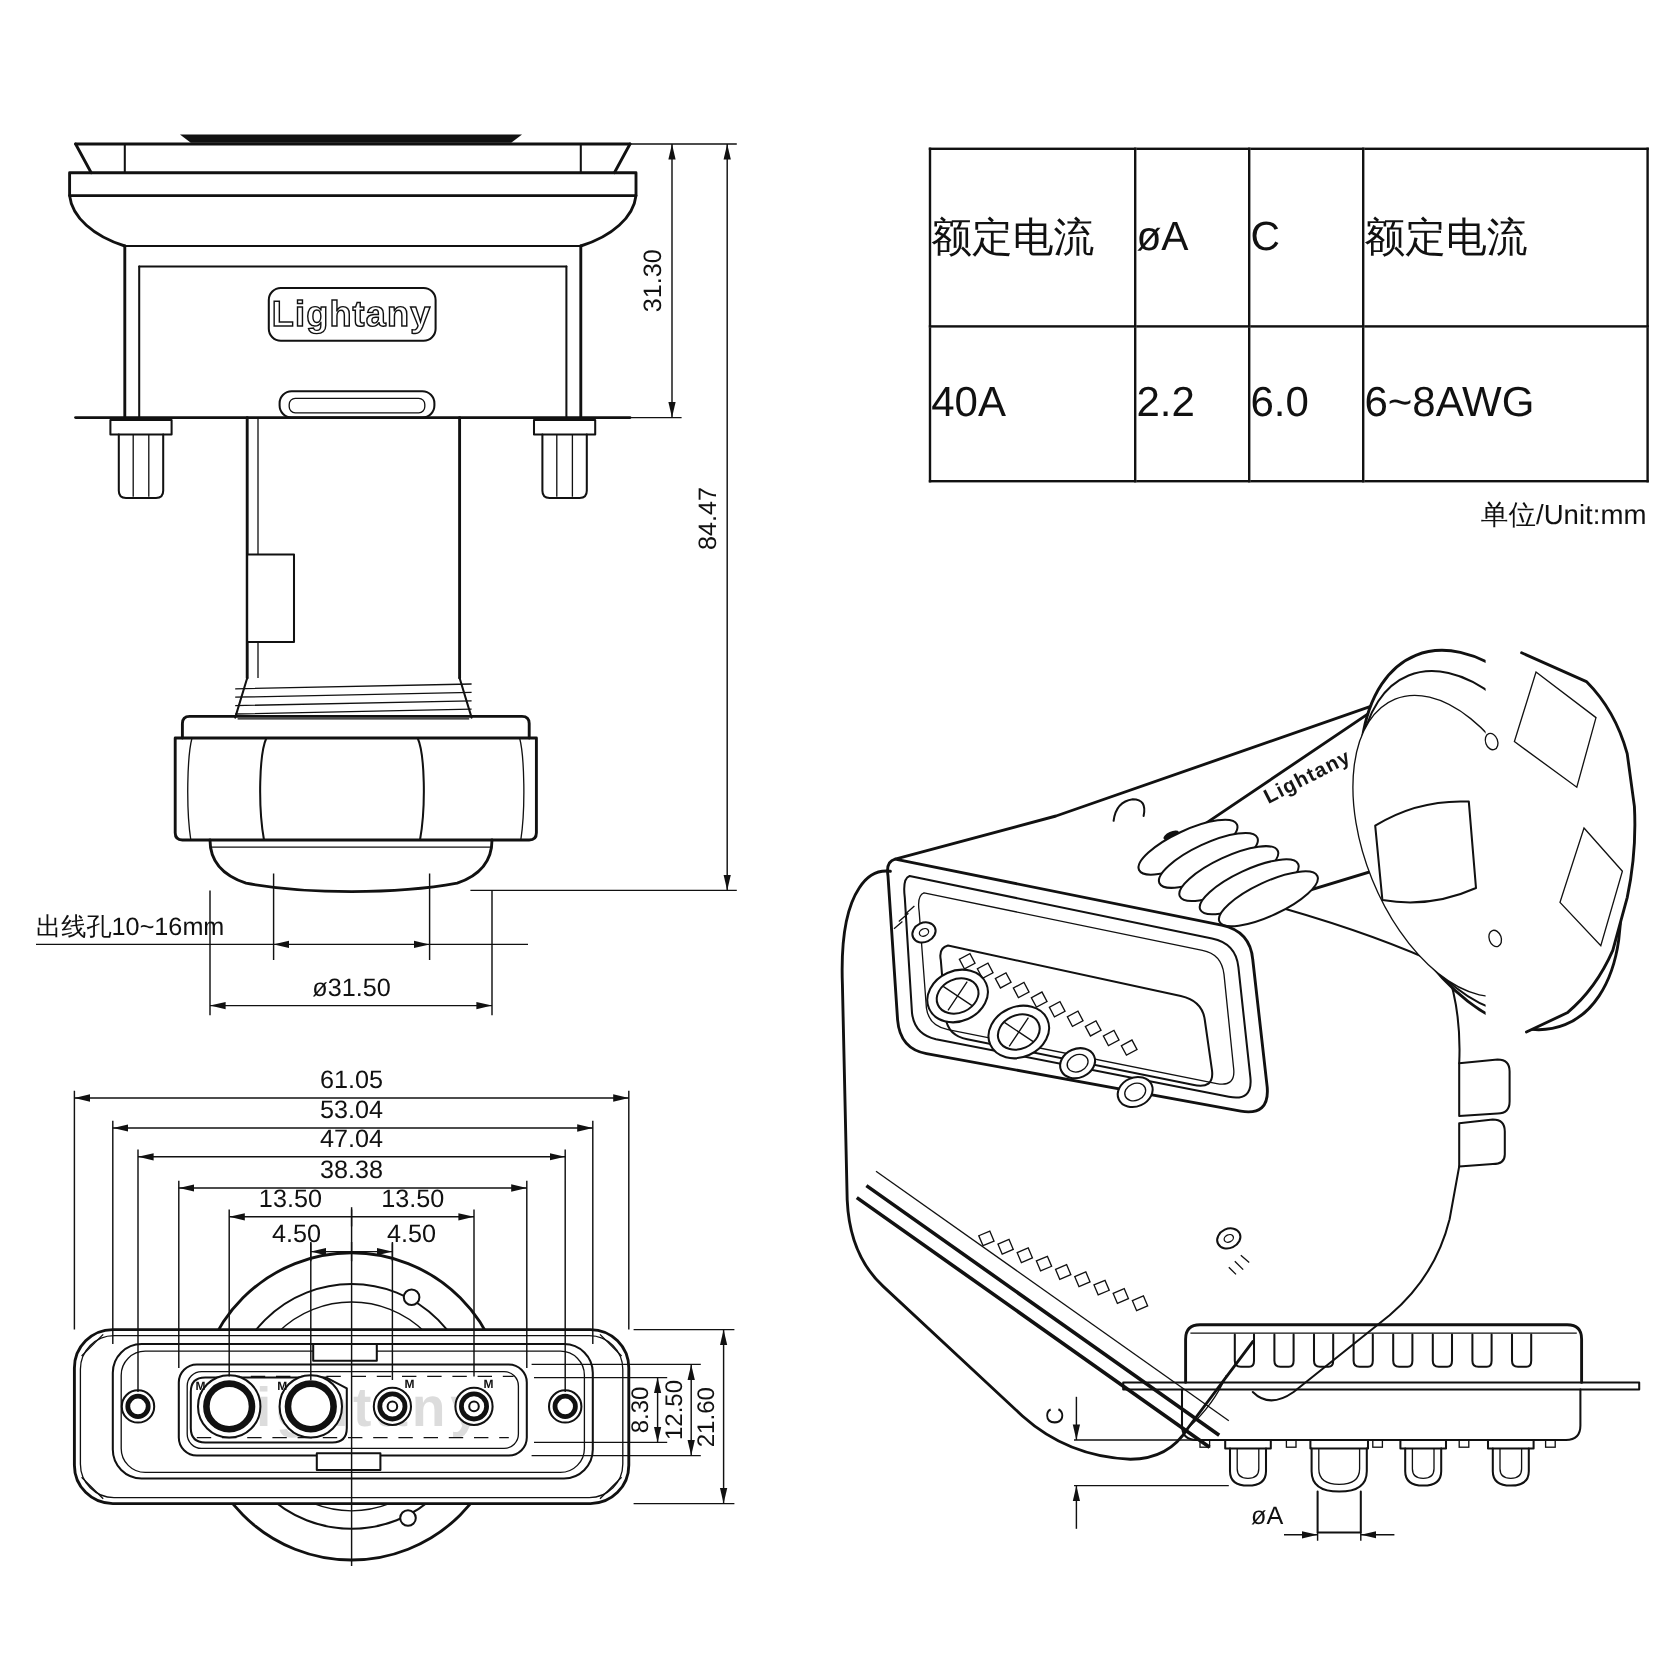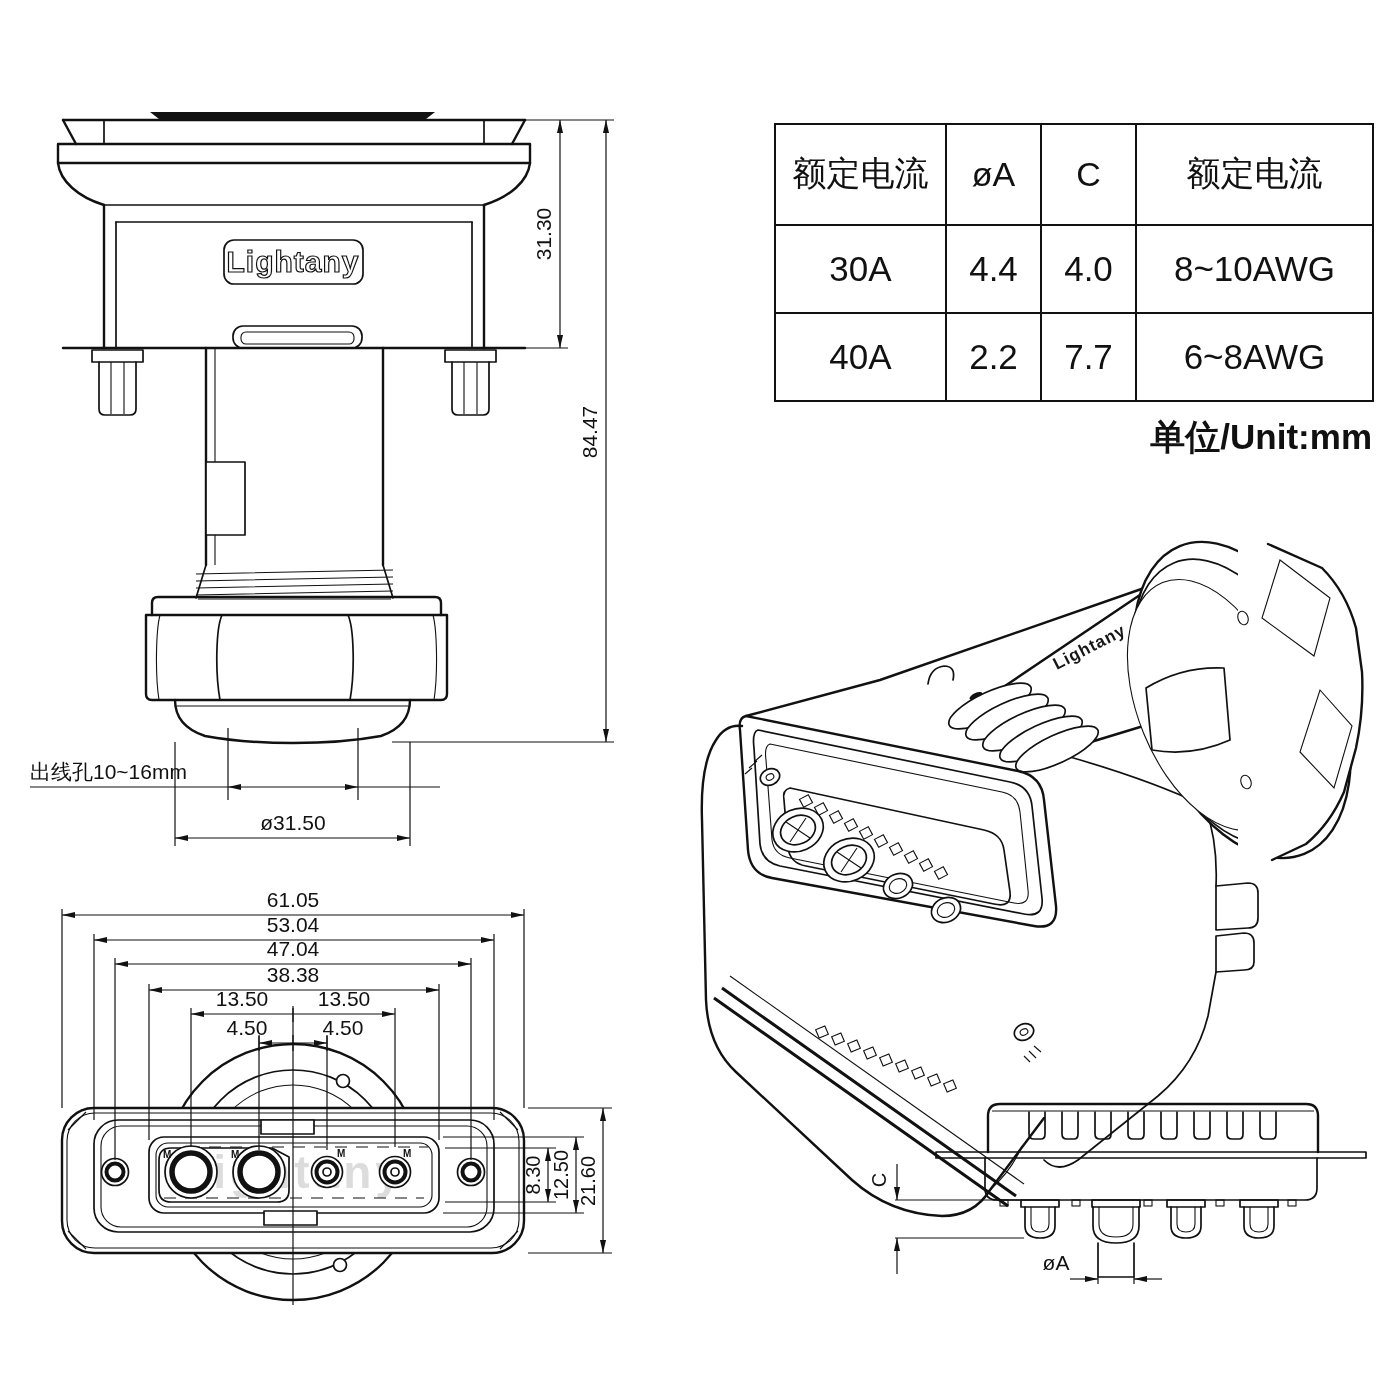--- a/index.html
+++ b/index.html
@@ -17,25 +17,25 @@
   .main{stroke:#111;stroke-width:2.4;fill:none;stroke-linecap:round;stroke-linejoin:round;}
   .med{stroke:#111;stroke-width:1.7;fill:none;stroke-linecap:round;stroke-linejoin:round;}
   .thin{stroke:#111;stroke-width:1.1;fill:none;}
   .dim{stroke:#111;stroke-width:1.2;fill:none;}
   .wfill{fill:#ffffff;}
   .dash{stroke-dasharray:12 9;}
   .thick3{stroke:#111;stroke-width:3;fill:none;}
   
   #spec-table{position:absolute;left:774px;top:123px;border-collapse:collapse;
               table-layout:fixed;width:598px;height:279px;}
-  #spec-table td{border:2.5px solid #111;text-align:center;vertical-align:middle;
+  #spec-table td{border:2.5px solid #111;text-align:left;vertical-align:middle;
                  font-size:35px;color:#111;padding:0;}
   #spec-table td.hd{font-size:34px;}
   #unit-note{position:absolute;left:972px;top:414px;width:400px;text-align:right;
-             font-size:35px;color:#111;font-weight:bold;}
+             font-size:23px;color:#111;}
 </style>
 </head>
 <body>
 
 <div id="drawing">
 <svg width="1400" height="1400" viewBox="0 0 1400 1400">
   <defs>
     <marker id="arr" viewBox="0 0 12 8" refX="12" refY="4" markerWidth="13" markerHeight="9" orient="auto-start-reverse" markerUnits="userSpaceOnUse">
       <path d="M12 4 L0 1.2 L0 6.8 Z" fill="#111"></path>
     </marker>
@@ -333,26 +333,20 @@
       <col style="width:237px">
     </colgroup>
   <tbody>
       <tr>
     <td class="hd">额定电流</td>
     <td class="hd">øA</td>
     <td class="hd">C</td>
     <td class="hd">额定电流</td>
   </tr>
   <tr>
-    <td>30A</td>
-    <td>4.4</td>
-    <td>4.0</td>
-    <td>8~10AWG</td>
-  </tr>
-  <tr>
     <td>40A</td>
     <td>2.2</td>
-    <td>7.7</td>
+    <td>6.0</td>
     <td>6~8AWG</td>
   </tr>
 </tbody>
   </table>
 <div id="unit-note">单位/Unit:mm</div>
 
 </body></html>

